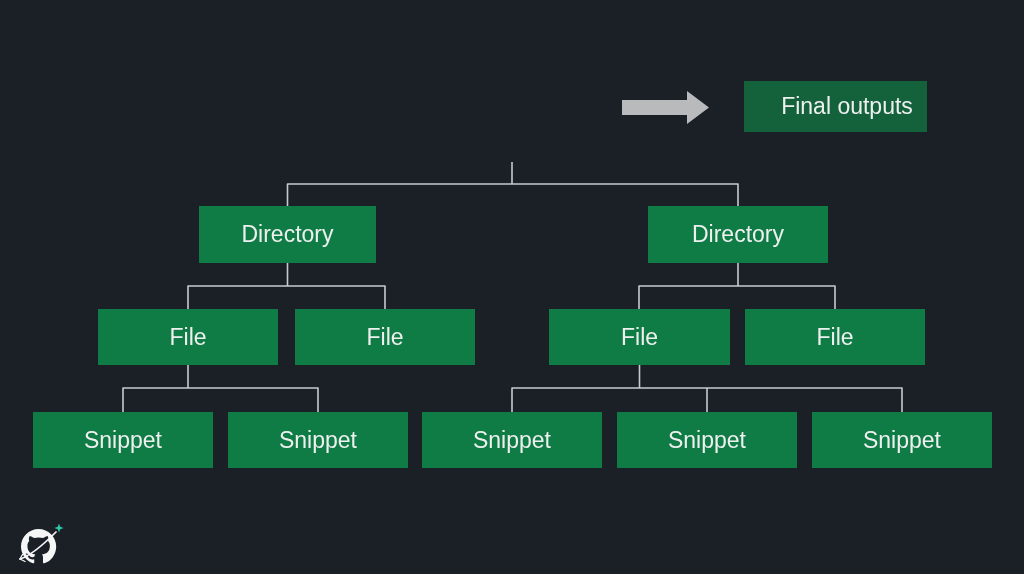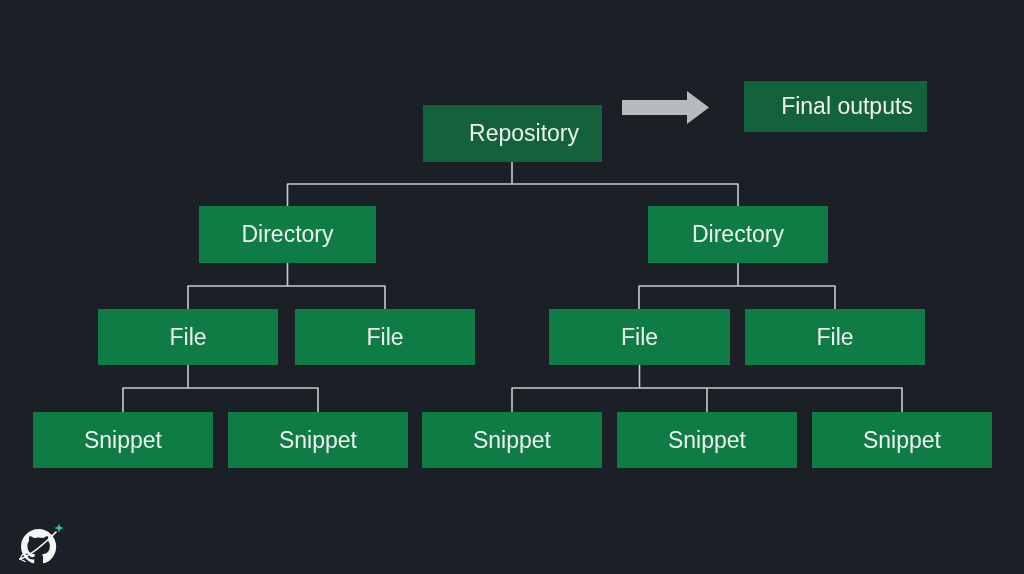--- a/index.html
+++ b/index.html
@@ -90,21 +90,20 @@
 
     <path class="connector" d="M639.5,365 V388"></path>
     <path class="connector" d="M512,412 V388 H902 V412"></path>
     <path class="connector" d="M707,388 V412"></path>
 
     <g>
       <polygon class="arrow-shape" points="622,100 687,100 687,91 709,107.5 687,124 687,115 622,115"></polygon>
     </g>
   </svg>
 
-  <div class="node top-row node-repository">Repository</div>
   <div class="node top-row node-final-outputs">Final outputs</div>
   <div class="node node-directory-1">Directory</div>
   <div class="node node-directory-2">Directory</div>
   <div class="node node-file-1">File</div>
   <div class="node node-file-2">File</div>
   <div class="node node-file-3">File</div>
   <div class="node node-file-4">File</div>
   <div class="node node-snippet-1">Snippet</div>
   <div class="node node-snippet-2">Snippet</div>
   <div class="node node-snippet-3">Snippet</div>

